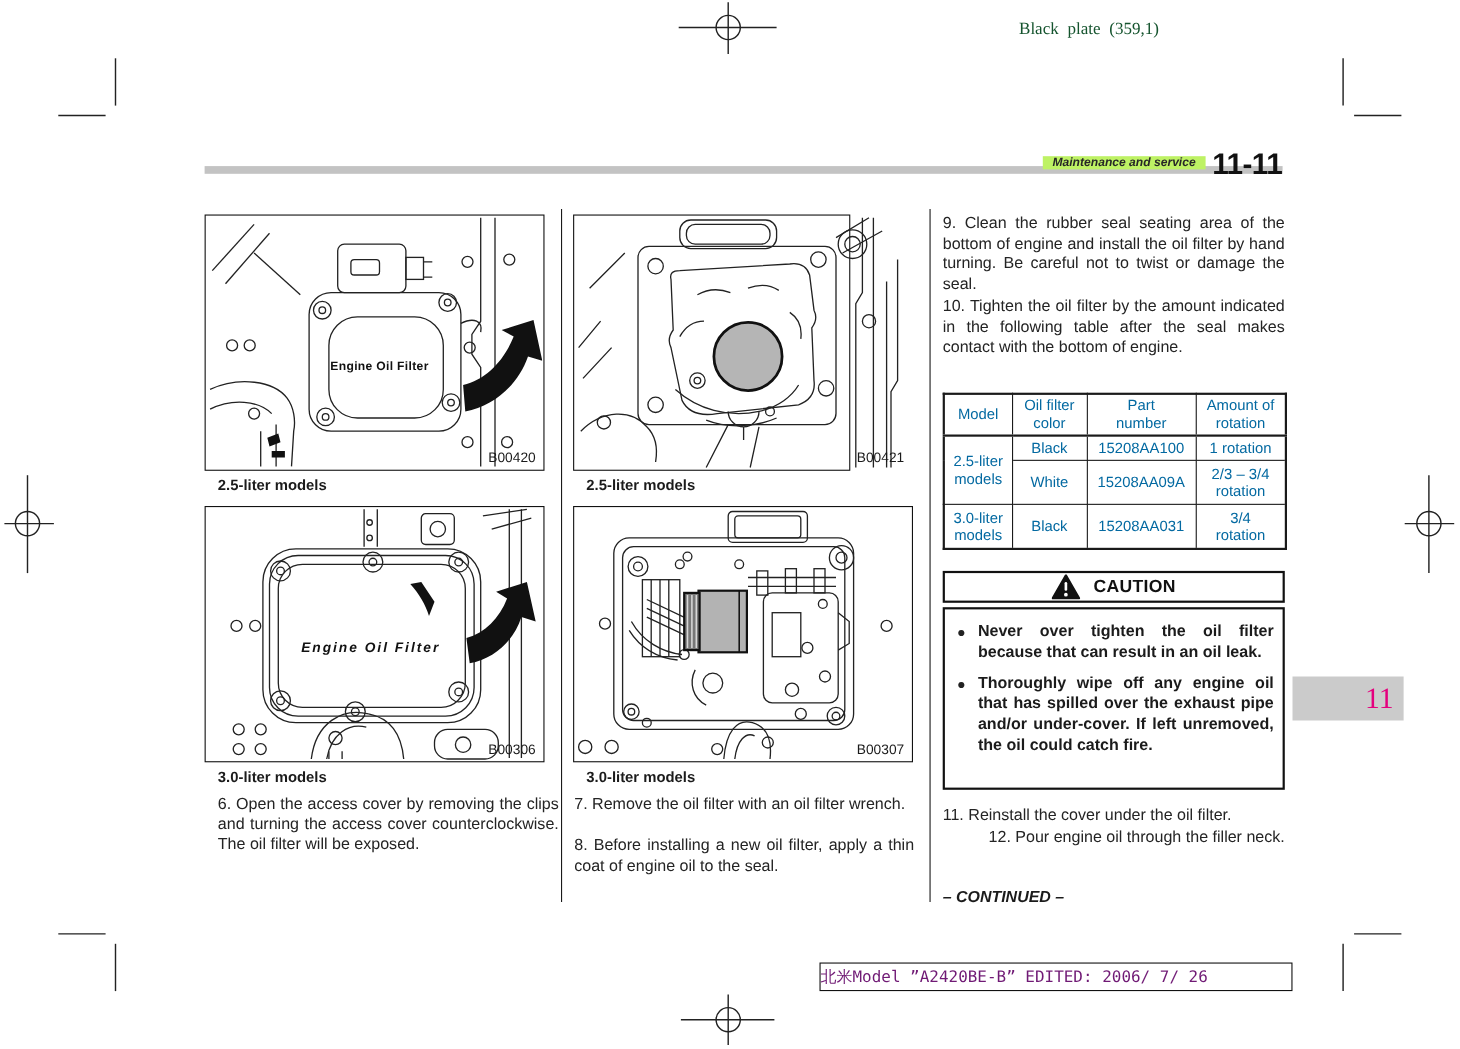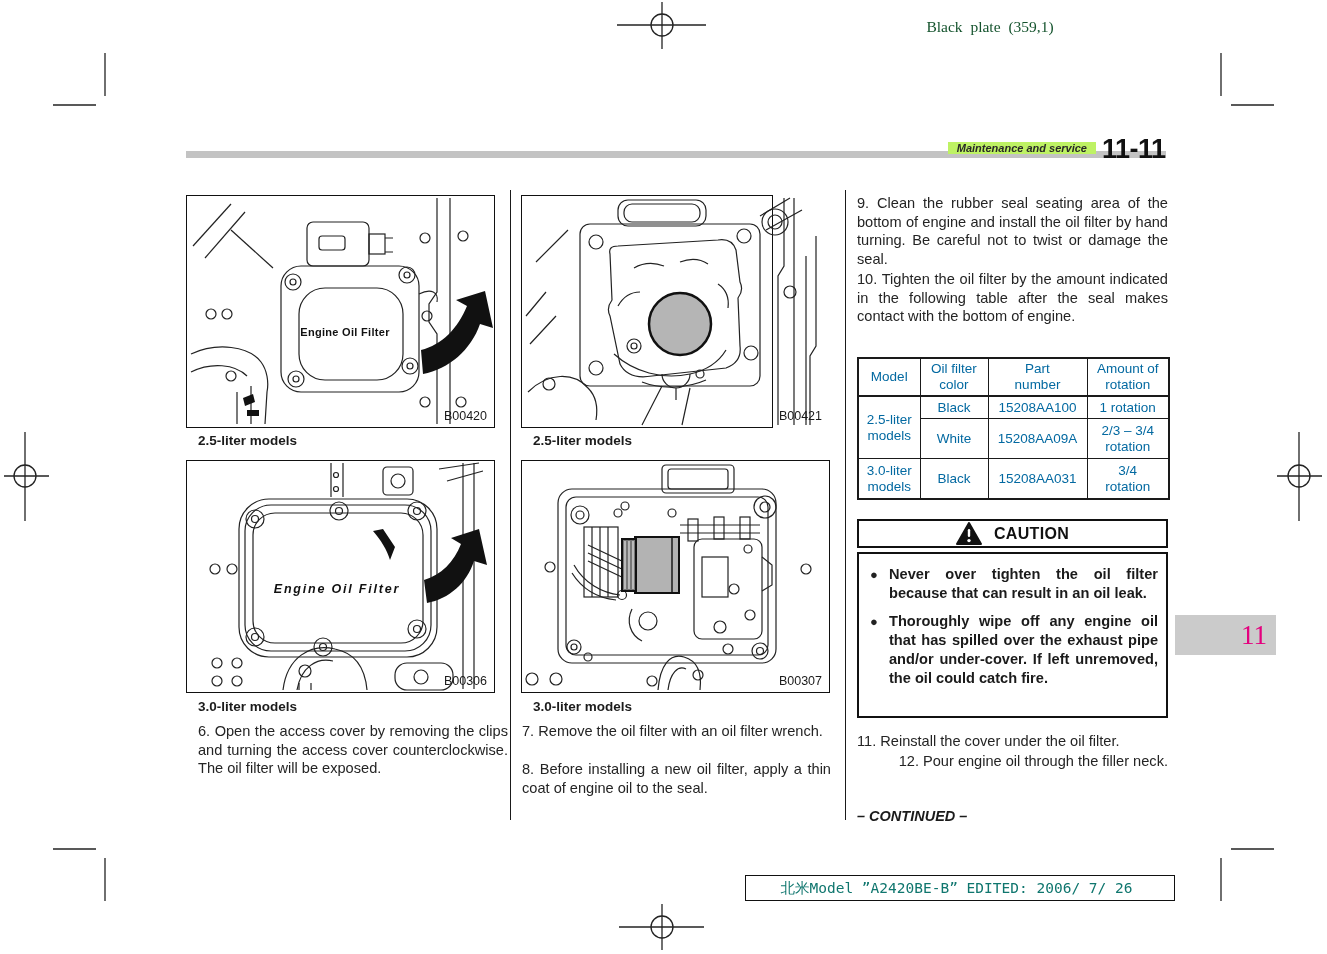--- a/index.html
+++ b/index.html
@@ -73,22 +73,22 @@
     font-style:italic;font-weight:bold;font-size:14.5px;color:#1b1b1b;}
 
   
   .page-tab{left:1175px;top:615px;width:101px;height:40px;background:#cbcbcb;
     display:flex;align-items:center;justify-content:flex-end;padding-right:9px;
     box-sizing:border-box;}
   .page-tab span{font-family:"Liberation Serif",serif;font-size:27px;color:#e4007e;}
 
   
   .footer-box{left:745px;top:875px;width:430px;height:26px;border:1.6px solid #111;
-    box-sizing:border-box;display:flex;align-items:center;justify-content:center;
-    padding-right:7px;font-family:"DejaVu Sans Mono",monospace;font-size:14.5px;color:#0f766e;}
+    box-sizing:border-box;display:flex;align-items:center;justify-content:flex-start;
+    padding-right:7px;font-family:"DejaVu Sans Mono",monospace;font-size:14.5px;color:#701a75;}
 </style>
 </head>
 <body>
 
 <div class="page">
 
   <svg class="abs cropmarks" width="1327" height="954" viewBox="0 0 1327 954">
     <g stroke="#222" stroke-width="1.3" fill="none">
 
       <line x1="617" y1="25" x2="706" y2="25"></line>

